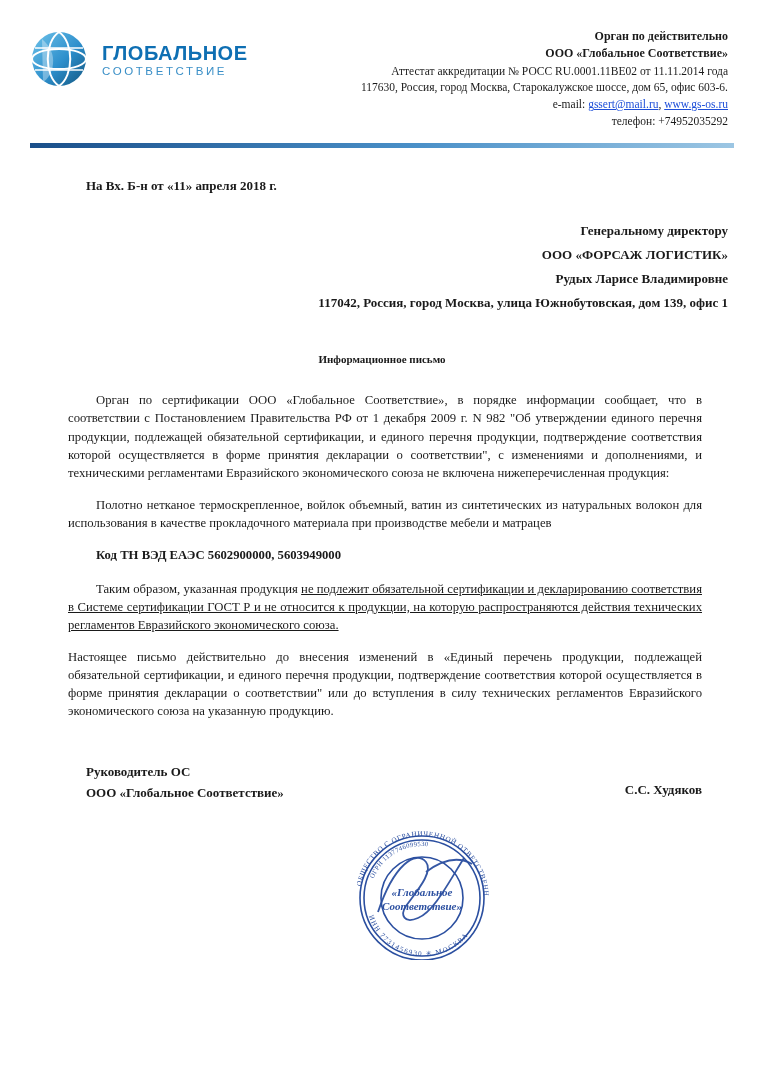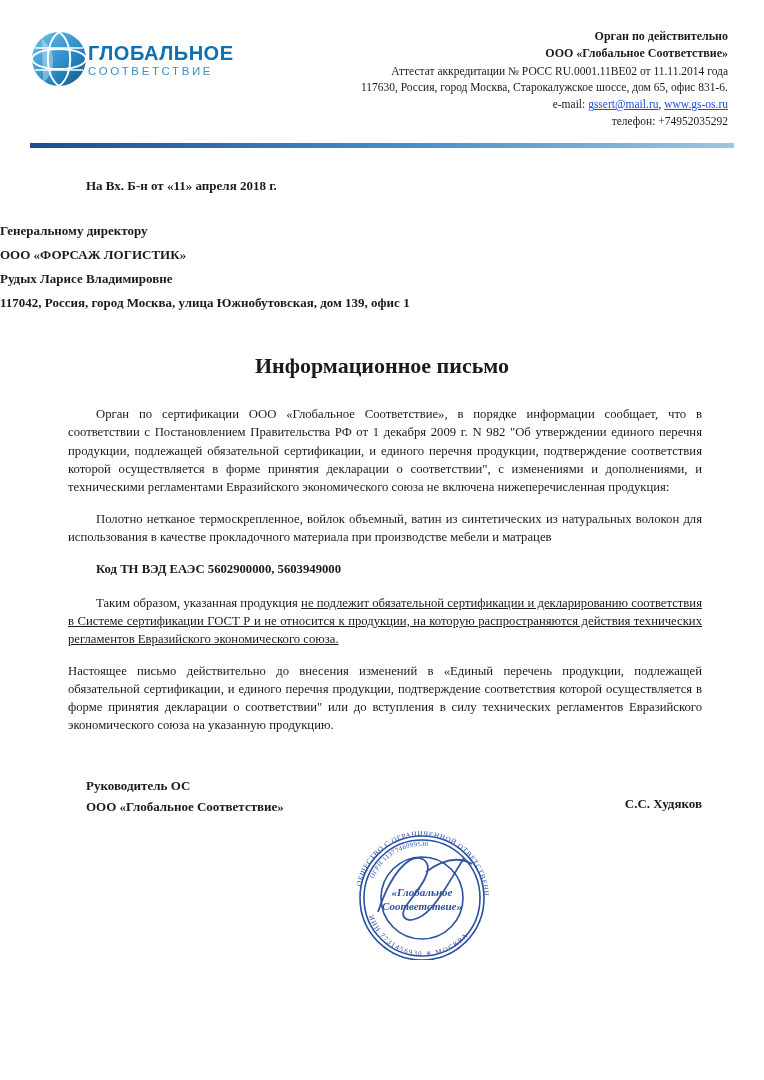--- a/index.html
+++ b/index.html
@@ -28,21 +28,21 @@
   .header {
     display: flex;
     align-items: flex-start;
     justify-content: space-between;
     padding: 24px 36px 0 30px;
   }
 
   .logo-block {
     display: flex;
     align-items: center;
-    gap: 0;
+    gap: 14px;
     margin-top: 6px;
     justify-content: center;
   }
 
   .globe {
     width: 58px;
     height: 58px;
     flex: 0 0 58px;
   }
 
@@ -91,30 +91,30 @@
   .refs {
     margin: 28px 0 0 86px;
     font-size: 13px;
     font-weight: bold;
     line-height: 1.6;
   }
 
   
   .addressee {
     margin: 22px 36px 0 0;
-    text-align: left;
+    text-align: right;
     font-size: 13px;
     font-weight: bold;
     line-height: 1.85;
   }
 
   
   .doc-title {
     text-align: center;
-    font-size: 22px;
+    font-size: 11px;
     font-weight: bold;
     margin: 38px 0 0 0;
   }
 
   
   .body-wrap {
     margin: 26px 62px 0 68px;
     font-size: 12.7px;
     line-height: 1.42;
     text-align: justify;
@@ -191,21 +191,21 @@
       <span class="logo-text">
         <div class="l1">ГЛОБАЛЬНОЕ</div>
         <div class="l2">СООТВЕТСТВИЕ</div>
       </span>
     </div>
 
     <div class="org-block">
       <div class="strong">Орган по действительно</div>
       <div class="strong">ООО «Глобальное Соответствие»</div>
       <div>Аттестат аккредитации №  РОСС RU.0001.11ВЕ02 от 11.11.2014 года</div>
-      <div>117630, Россия, город Москва, Старокалужское шоссе, дом 65, офис 831-6.</div>
+      <div>117630, Россия, город Москва, Старокалужское шоссе, дом 65, офис 603-6.</div>
       <div>
         <span>e-mail:</span>
         <span class="link">gssert@mail.ru</span><span>, </span><span class="link">www.gs-os.ru</span>
       </div>
       <div>телефон: +74952035292</div>
     </div>
   </div>
 
   <div class="rule"></div>
 

